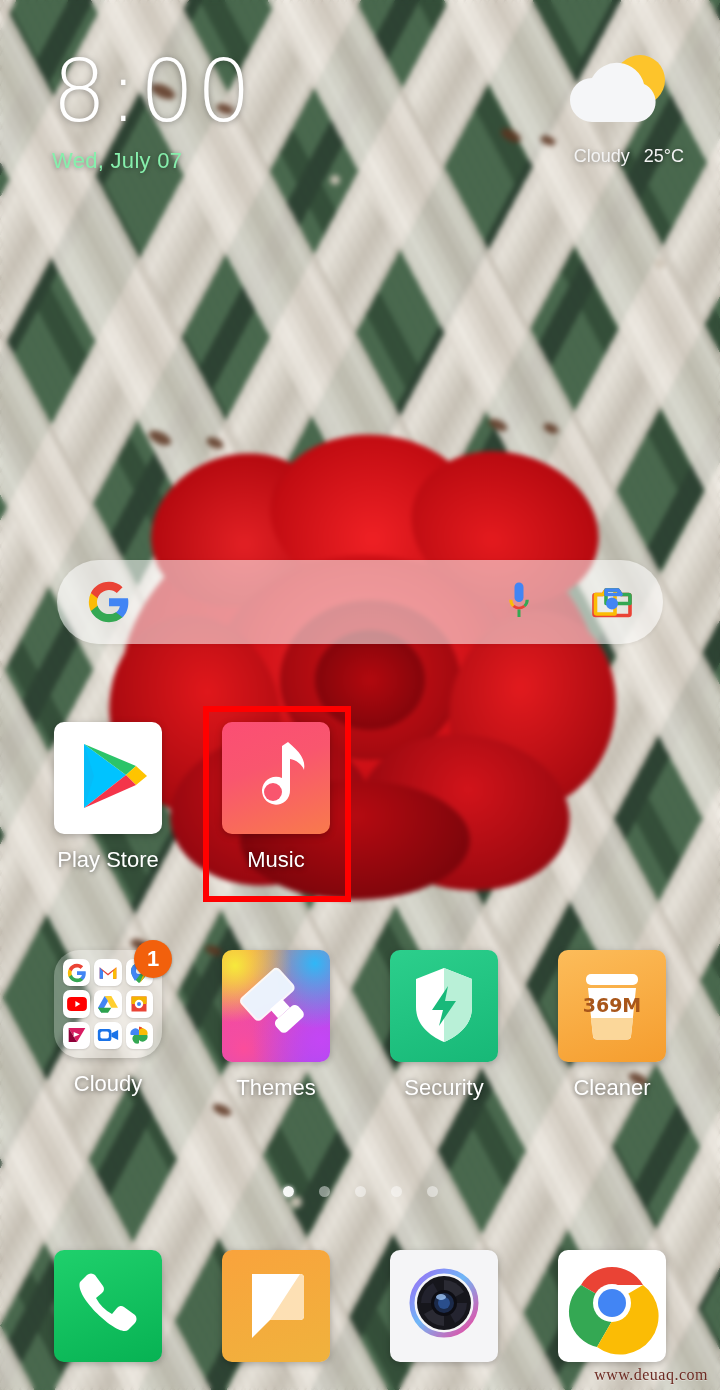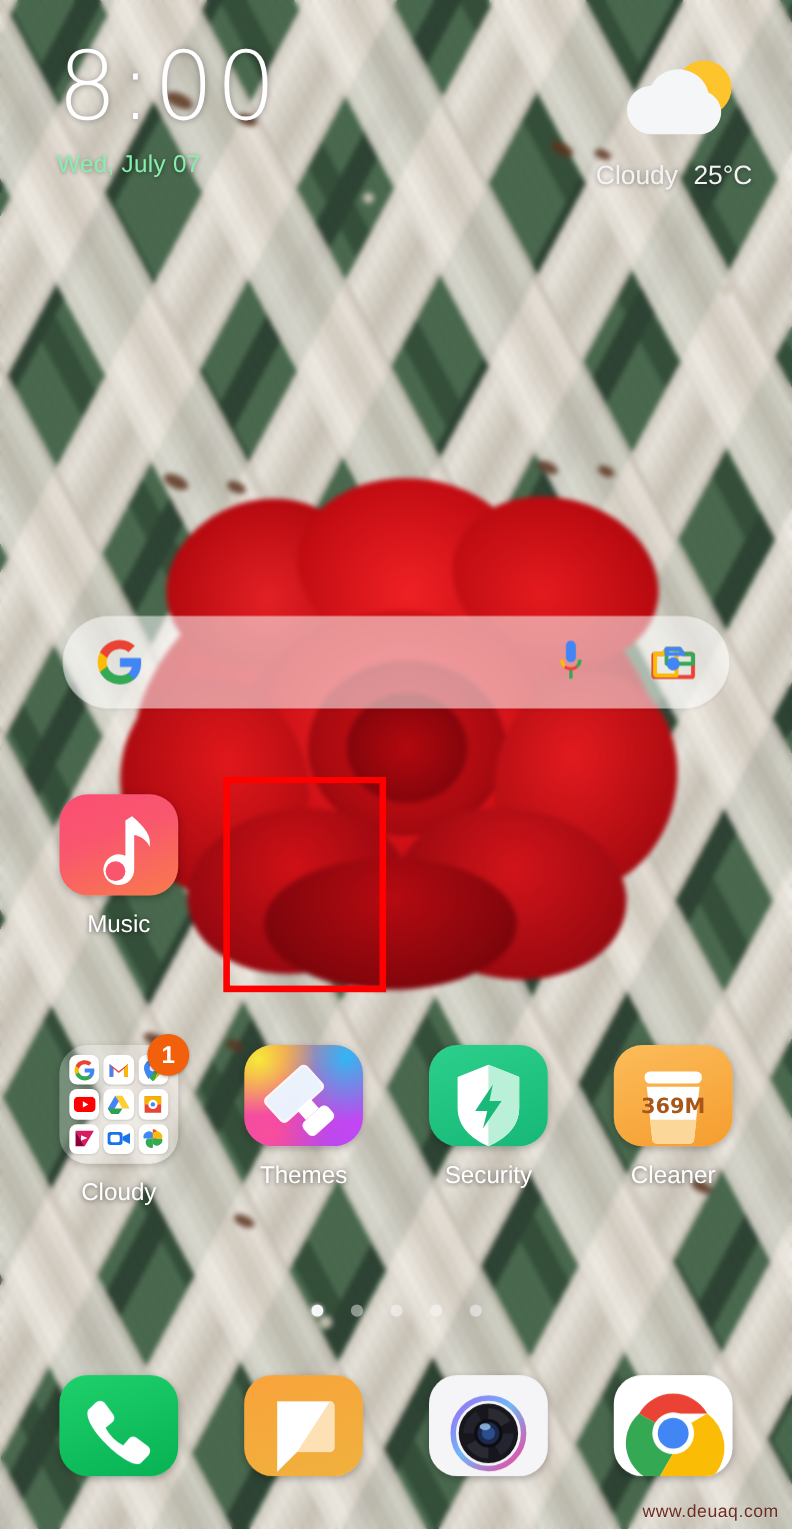--- a/index.html
+++ b/index.html
@@ -73,39 +73,39 @@
 
   
   #rose{
     position:absolute;
     left:110px; top:435px; width:500px; height:460px;
     filter:blur(.4px);
   }
   .petal{ position:absolute; border-radius:50%; }
 
   
-  #clock-widget{ position:absolute; left:52px; top:36px; }
+  #clock-widget{ position:absolute; left:52px; top:48px; }
   #clock-time{
     font-size:86px; line-height:86px; color:#fff;
     font-weight:300; letter-spacing:2px;
     text-shadow:0 1px 6px rgba(0,0,0,.35);
     font-family:"DejaVu Sans", sans-serif;
   }
   #clock-date{
     margin-top:14px; font-size:22px; color:#86efac;
     font-weight:400; letter-spacing:.3px;
     text-shadow:0 1px 5px rgba(0,0,0,.4);
   }
   #weather-widget{
     position:absolute; right:36px; top:52px;
     text-align:right;
   }
   #weather-icon{ position:relative; width:120px; height:84px; margin-left:auto; }
   #weather-text{
-    margin-top:10px; font-size:24px; color:#f3f3f3;
+    margin-top:10px; font-size:18px; color:#f3f3f3;
     text-shadow:0 1px 5px rgba(0,0,0,.4);
     white-space:nowrap;
   }
   #weather-text .cond{ margin-right:14px; }
 
   
   #search-bar{
     position:absolute; left:57px; top:560px; width:606px; height:84px;
     border-radius:42px;
     background:rgba(255,255,255,.55);
@@ -115,21 +115,21 @@
   }
   #search-bar .spacer{ flex:1; }
   #search-bar .sb-icon{ display:flex; align-items:center; justify-content:center;}
 
   
   .app-row{ position:absolute; left:0; width:720px; display:flex; }
   .app-cell{ width:168px; margin:0 0px; display:flex; flex-direction:column; align-items:center; }
   #row1{ top:722px; } #row2{ top:950px; } 
   .row-pad{ padding-left:24px; }
   .app-icon{
-    width:108px; height:92px; border-radius:26px;
+    width:108px; height:112px; border-radius:10px;
     position:relative; overflow:hidden;
     box-shadow:0 2px 7px rgba(0,0,0,.25);
   }
   .app-label{
     margin-top:13px; font-size:22px; color:#fff; font-weight:400;
     text-shadow:0 1px 5px rgba(0,0,0,.55);
     white-space:nowrap;
   }
 
   
@@ -167,21 +167,21 @@
   #annotation{
     position:absolute; left:203px; top:706px;
     width:148px; height:196px;
     border:6px solid #ff0000;
   }
 
   
   #watermark{
     position:absolute; right:12px; bottom:6px;
     font-size:16px; color:#6d2a22; letter-spacing:.5px;
-    font-family:Liberation Sans, sans-serif;
+    font-family:Liberation Serif, serif;
     text-shadow:0 1px 0 rgba(255,255,255,.35);
   }
 </style>
 </head>
 <body>
 
 <div id="wallpaper">
   <div class="lattice-bg"></div>
   <div class="slats-a"></div>
   <div class="slats-b"></div>
@@ -265,20 +265,32 @@
       <path d="M10 4 h8 l2 3 h5 a1 1 0 0 1 1 1 v5 h-16 z" fill="none" stroke="#34A853" stroke-width="2.4" stroke-linejoin="round"></path>
       <path d="M10 4 h8 l2 3 h-10 z" fill="none" stroke="#4285F4" stroke-width="2.4" stroke-linejoin="round"></path>
       <circle cx="14" cy="13" r="4" fill="#4285F4"></circle>
     </svg>
   </span>
 </div>
 
 <div class="app-row row-pad" id="row1">
 
 
+  <div class="app-cell">
+    <div class="app-icon" style="background:#ffffff">
+      <svg width="108" height="108" viewBox="0 0 108 108">
+        <path d="M30 22 L72 53 L30 86 Z" fill="#00c3ff"></path>
+        <path d="M30 22 L72 53 L82 44 Z" fill="#2bc469"></path>
+        <path d="M72 53 L82 44 L93 54 L82 63 Z" fill="#ffc400"></path>
+        <path d="M30 86 L72 53 L82 63 Z" fill="#f4354a"></path>
+        <path d="M30 22 L30 86 L40 54 Z" fill="#0bb6f2" opacity=".55"></path>
+      </svg>
+    </div>
+    <div class="app-label">Play Store</div>
+  </div>
 
 
   <div class="app-cell">
     <div class="app-icon" style="background:linear-gradient(160deg,#fb4e74 0%,#f9566e 40%,#f97a4c 100%)">
       <svg width="108" height="108" viewBox="0 0 108 108">
         <path d="M66 20 C78 30 84 38 82 48 C80 42 74 38 68 37 L68 68 a14 14 0 1 1 -8 -12 L60 24 Z" fill="#ffffff"></path>
         <circle cx="51" cy="70" r="9" fill="#f9566e"></circle>
       </svg>
     </div>
     <div class="app-label">Music</div>

